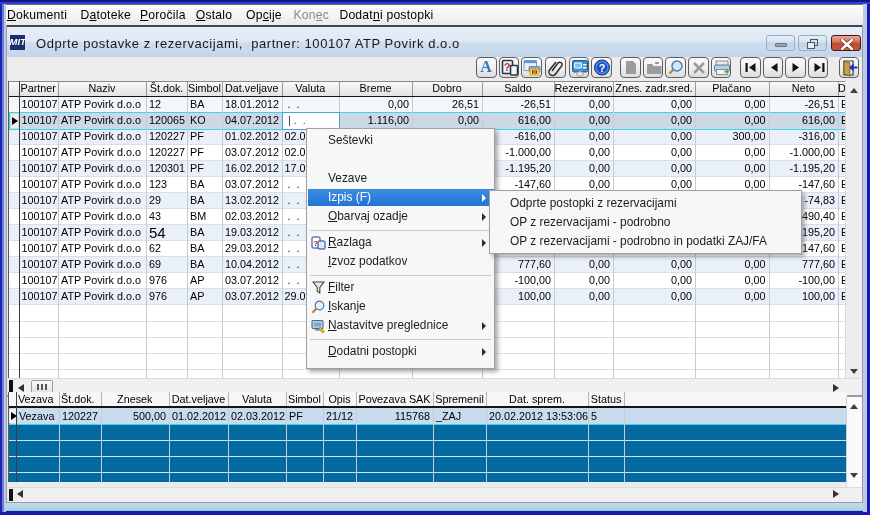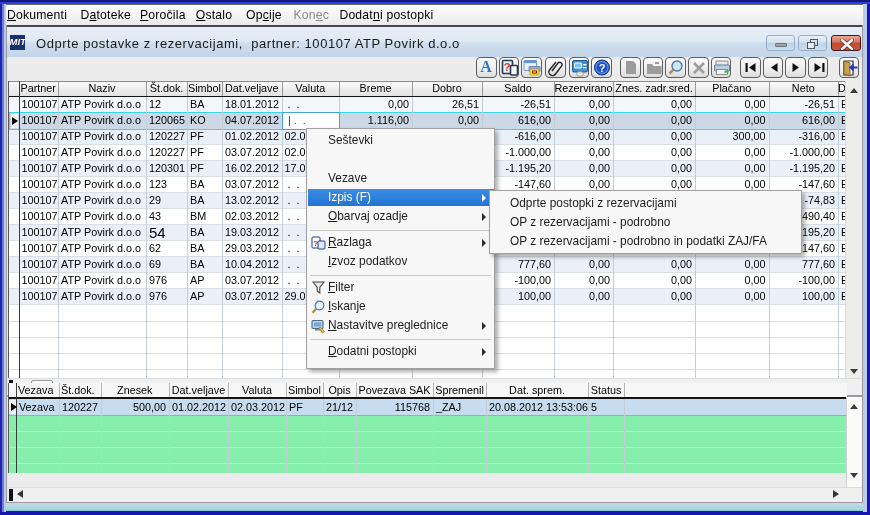--- a/index.html
+++ b/index.html
@@ -369,21 +369,21 @@
 <div class="abs" style="left:8px;top:378px;width:853px;height:17.5px;background:#f0f0f0;border-top:1px solid #dcdcdc;"></div>
 <div class="abs" style="left:9px;top:379.5px;width:4px;height:15px;background:#111;"></div>
 <div class="abs" style="left:17.5px;top:384px;width:0;height:0;border-right:6px solid #333;border-top:4px solid transparent;border-bottom:4px solid transparent;"></div>
 <div class="abs" style="left:31px;top:380px;width:21.5px;height:13.5px;border:1px solid #9a9a9a;border-radius:2px;background:linear-gradient(#fbfbfb,#e0e0e0);">
 <div class="abs" style="left:5px;top:2.8px;width:1.8px;height:6px;background:#555;"></div>
 <div class="abs" style="left:9px;top:2.8px;width:1.8px;height:6px;background:#555;"></div>
 <div class="abs" style="left:13px;top:2.8px;width:1.8px;height:6px;background:#555;"></div>
   </div>
 <div class="abs" style="left:833px;top:383.5px;width:0;height:0;border-left:6px solid #333;border-top:4px solid transparent;border-bottom:4px solid transparent;"></div>
 <div class="abs" style="left:0;top:395.4px;width:870px;height:1.2px;background:#9a9aa0;"></div>
-<div class="abs" style="left:8px;top:383px;width:838px;height:90px;background:#86efac;border-left:1px solid #5a5a5a;">
+<div class="abs" style="left:8px;top:392px;width:838px;height:90px;background:#0369a1;border-left:1px solid #5a5a5a;">
 <div class="abs" style="left:0;top:0;width:838px;height:14px;background:#f6f6f6;"></div>
 <div class="abs" style="left:0;top:14px;width:838px;height:1.8px;background:#141414;"></div>
 <div class="abs" style="left:0;top:15.8px;width:838px;height:16.8px;background:#c7dcee;border:1.6px solid #3bd6e4;border-top:none;"></div>
 <div class="abs" style="left:0;top:17.4px;width:7px;height:13.6px;background:#f1f1f1;"></div>
 <div class="abs" style="left:0;top:48px;width:838px;height:1px;background:#d9dfe4;"></div>
 <div class="abs" style="left:0;top:64px;width:838px;height:1px;background:#d9dfe4;"></div>
 <div class="abs" style="left:0;top:80px;width:838px;height:1px;background:#d9dfe4;"></div>
 <div class="abs" style="left:50px;top:16px;width:1px;height:74px;background:#c3cdd6;"></div>
 <div class="abs" style="left:91.5px;top:16px;width:1px;height:74px;background:#c3cdd6;"></div>
 <div class="abs" style="left:160px;top:16px;width:1px;height:74px;background:#c3cdd6;"></div>
@@ -421,21 +421,21 @@
 <div class="abs" style="left:1.5px;top:20px;width:0;height:0;border-left:6px solid #000;border-top:4px solid transparent;border-bottom:4px solid transparent;"></div>
 <div class="tx" style="left:7px;top:16.5px;width:43px;height:16px;font-size:10.8px;line-height:15px;text-align:left;padding-left:3px;color:#000;">Vezava</div>
 <div class="tx" style="left:50px;top:16.5px;width:41.5px;height:16px;font-size:10.8px;line-height:15px;text-align:left;padding-left:3px;color:#000;">120227</div>
 <div class="tx" style="left:91.5px;top:16.5px;width:68.5px;height:16px;font-size:10.8px;line-height:15px;text-align:right;padding-right:3px;color:#000;">500,00</div>
 <div class="tx" style="left:160px;top:16.5px;width:59px;height:16px;font-size:10.8px;line-height:15px;text-align:left;padding-left:3px;color:#000;">01.02.2012</div>
 <div class="tx" style="left:219px;top:16.5px;width:58px;height:16px;font-size:10.8px;line-height:15px;text-align:left;padding-left:3px;color:#000;">02.03.2012</div>
 <div class="tx" style="left:277px;top:16.5px;width:37px;height:16px;font-size:10.8px;line-height:15px;text-align:left;padding-left:3px;color:#000;">PF</div>
 <div class="tx" style="left:314px;top:16.5px;width:33px;height:16px;font-size:10.8px;line-height:15px;text-align:left;padding-left:3px;color:#000;">21/12</div>
 <div class="tx" style="left:347px;top:16.5px;width:77px;height:16px;font-size:10.8px;line-height:15px;text-align:right;padding-right:3px;color:#000;">115768</div>
 <div class="tx" style="left:424px;top:16.5px;width:53px;height:16px;font-size:10.8px;line-height:15px;text-align:left;padding-left:3px;color:#000;">_ZAJ</div>
-<div class="tx" style="left:477px;top:16.5px;width:102px;height:16px;font-size:10.8px;line-height:15px;text-align:left;padding-left:3px;color:#000;">20.08.2012 13:53:06</div>
+<div class="tx" style="left:477px;top:16.5px;width:102px;height:16px;font-size:10.8px;line-height:15px;text-align:left;padding-left:3px;color:#000;">20.02.2012 13:53:06</div>
 <div class="tx" style="left:579px;top:16.5px;width:36px;height:16px;font-size:10.8px;line-height:15px;text-align:left;padding-left:3px;color:#000;">5</div>
 </div>
 <div class="abs" style="left:846px;top:397px;width:16px;height:90px;background:#fafafa;border-left:1px solid #d0d0d0;"></div>
 <div class="abs" style="left:849.5px;top:403.5px;width:0;height:0;border-bottom:5.5px solid #3d3d3d;border-left:4px solid transparent;border-right:4px solid transparent;"></div>
 <div class="abs" style="left:849.5px;top:473px;width:0;height:0;border-top:5.5px solid #3d3d3d;border-left:4px solid transparent;border-right:4px solid transparent;"></div>
 <div class="abs" style="left:8px;top:487px;width:856px;height:14.5px;background:#f0f0f0;border-top:1px solid #dcdcdc;"></div>
 <div class="abs" style="left:9px;top:488.5px;width:4px;height:12px;background:#111;"></div>
 <div class="abs" style="left:17px;top:490px;width:0;height:0;border-right:6px solid #333;border-top:4px solid transparent;border-bottom:4px solid transparent;"></div>
 <div class="abs" style="left:833px;top:490px;width:0;height:0;border-left:6px solid #333;border-top:4px solid transparent;border-bottom:4px solid transparent;"></div>
 <div class="abs" style="left:0;top:501.8px;width:870px;height:1.2px;background:#9a9aa0;"></div>

